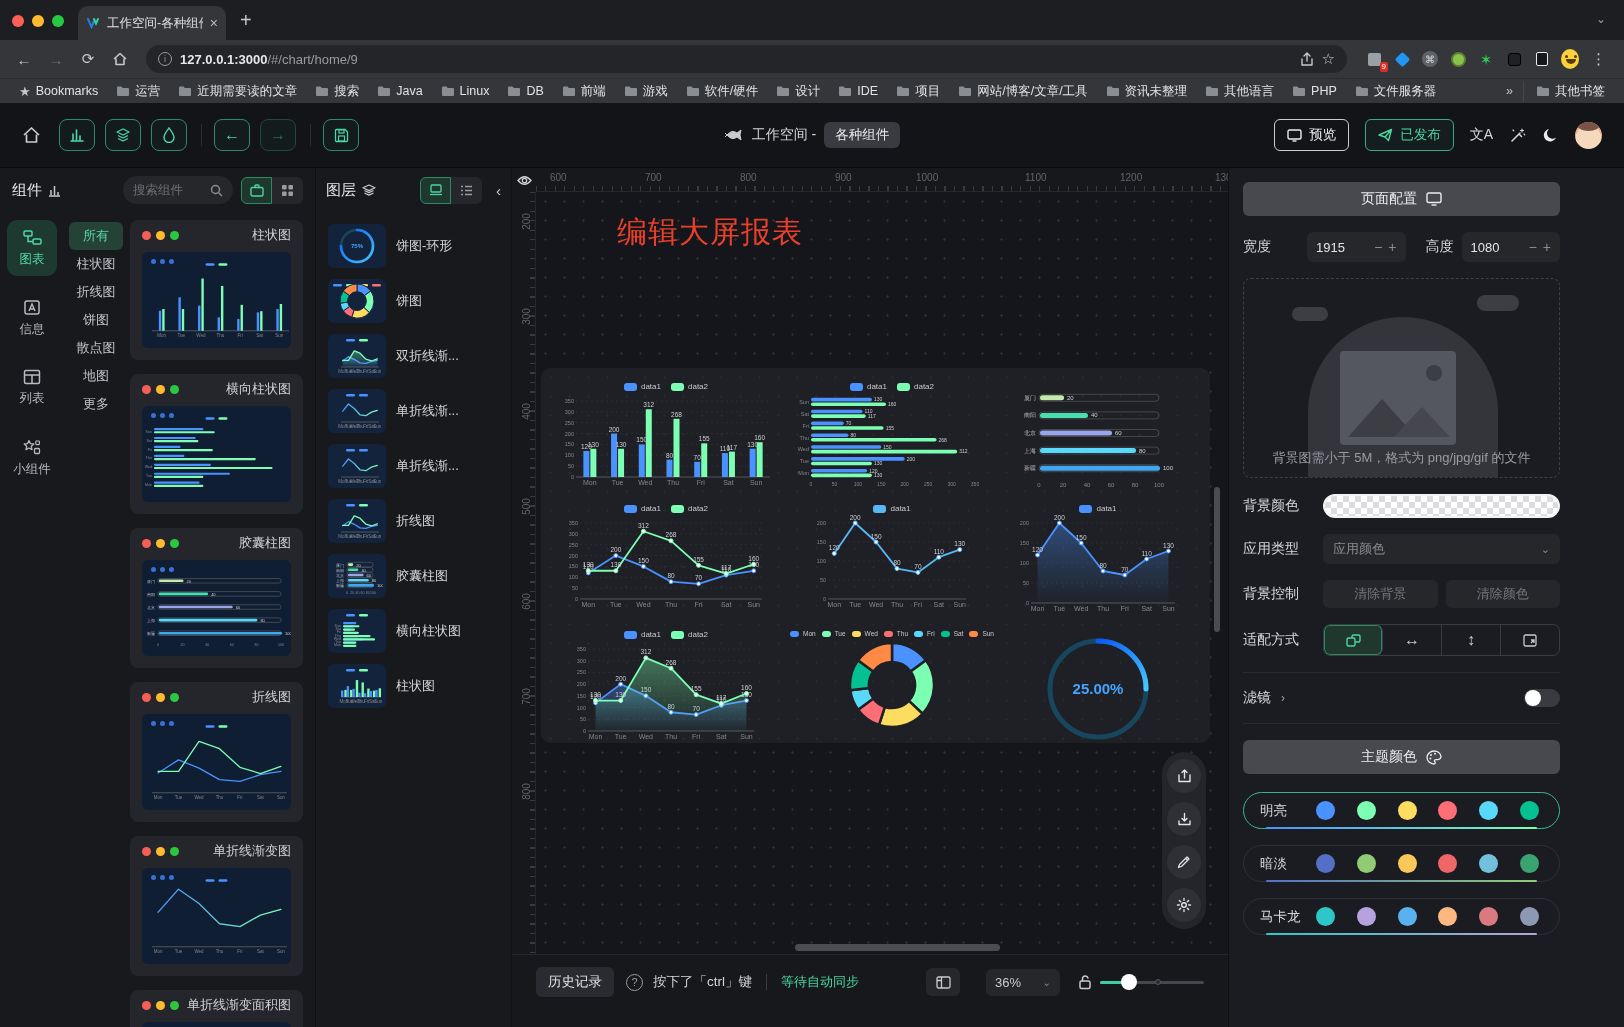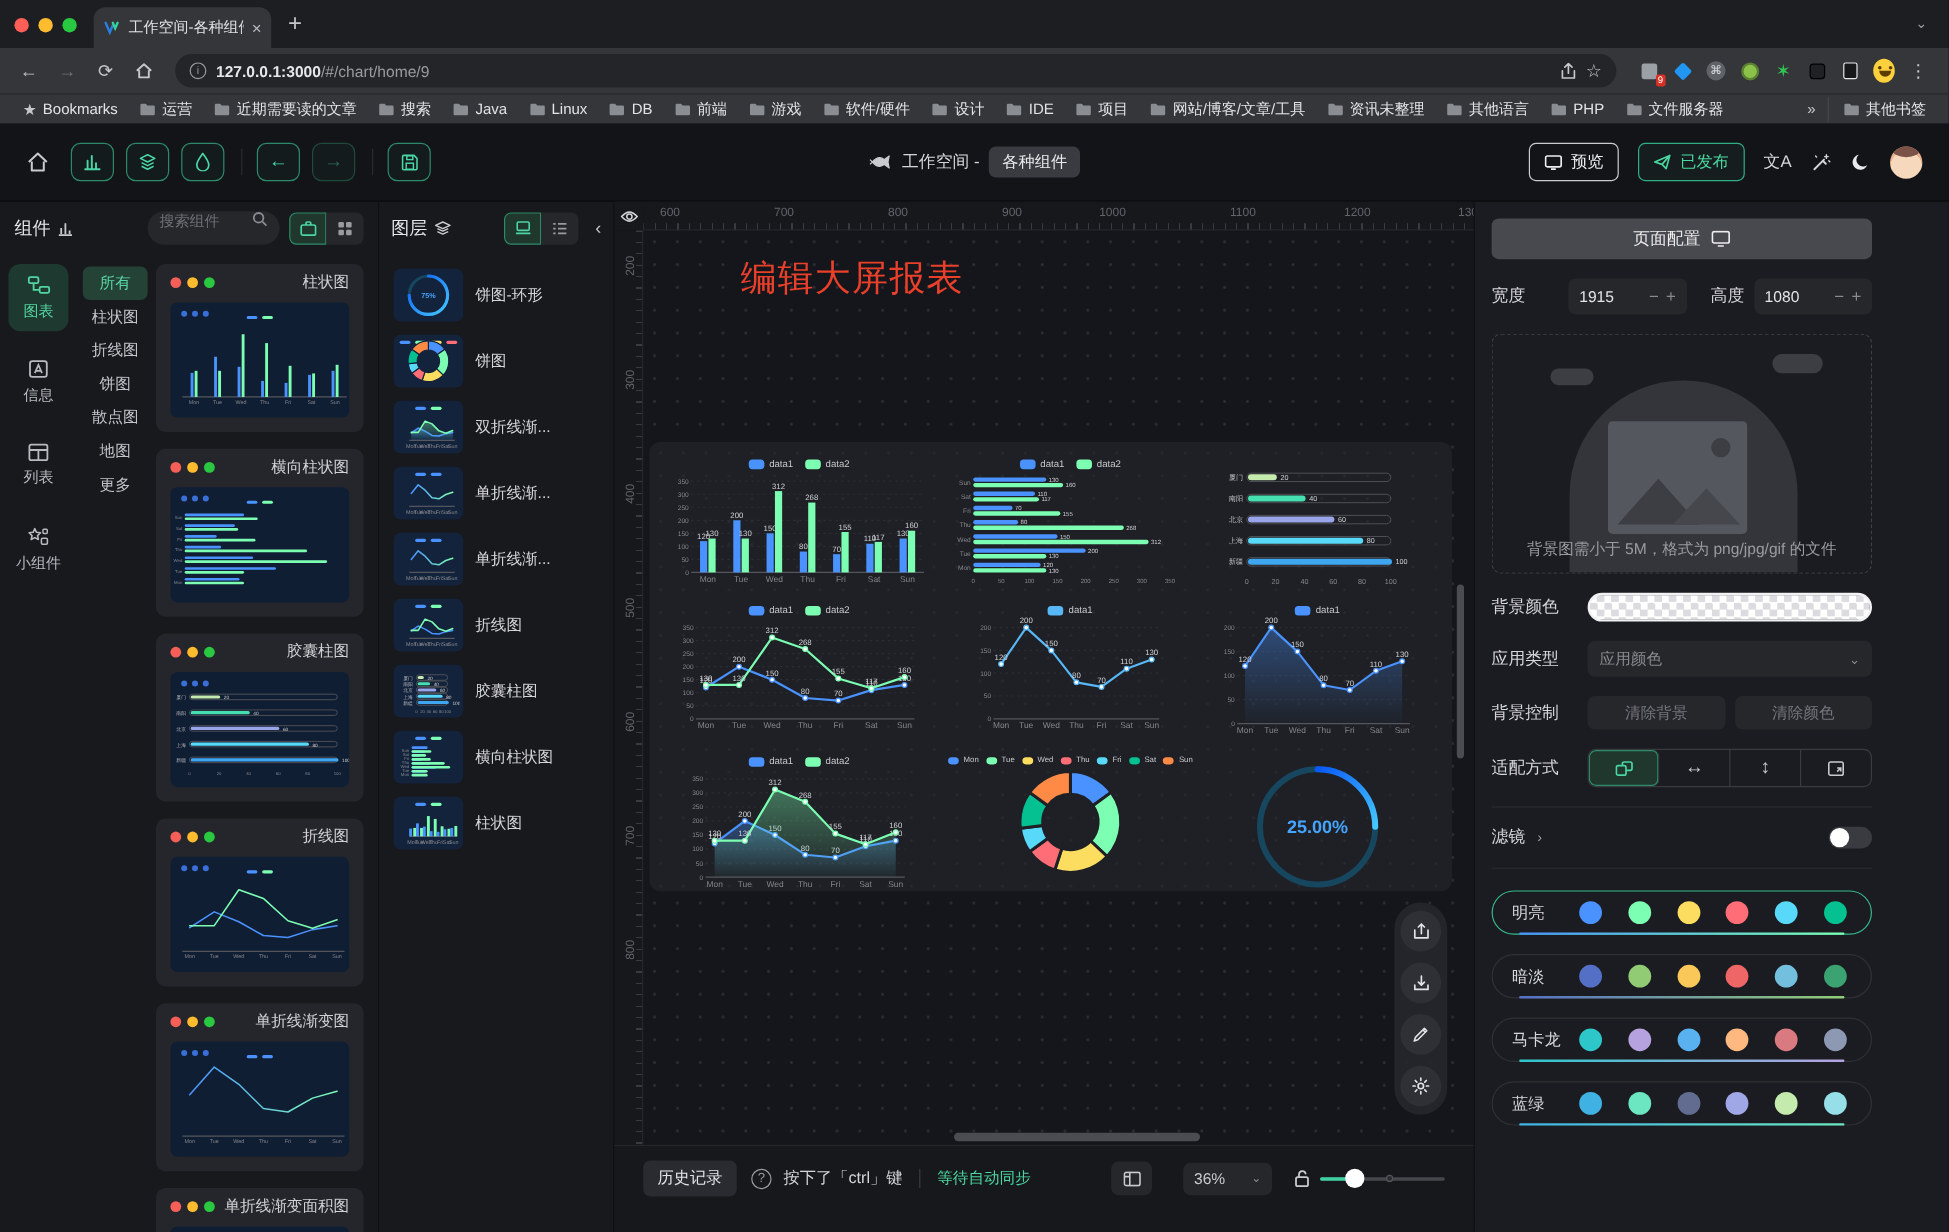--- a/index.html
+++ b/index.html
@@ -47,21 +47,21 @@
   .hico { color:#d5d6da; font-size:15px; display:flex; align-items:center; }
   .avatar { width:27px; height:27px; border-radius:50%; background:radial-gradient(circle at 50% 62%, #f6d9bc 60%, #eab08e 61%); position:relative; overflow:hidden; }
   .avatar:before { content:""; position:absolute; top:-3px; left:2px; right:2px; height:12px; border-radius:50%; background:#7a5247; }
 
   
   .main { display:flex; height:859px; }
 
   .comp-panel { width:316px; background:#18191d; border-right:1px solid #0e0f12; display:flex; flex-direction:column; }
   .panel-head { height:44px; display:flex; align-items:center; padding:0 12px; gap:8px; flex:none; }
   .panel-title { color:#e6e7ea; font-size:15px; display:flex; gap:6px; align-items:center; }
-  .search { margin-left:auto; width:110px; height:28px; background:#26272b; border-radius:15px; display:flex; align-items:flex-start; padding:0 10px; gap:6px; }
+  .search { margin-left:auto; width:110px; height:28px; background:#26272b; border-radius:15px; display:flex; align-items:center; padding:0 10px; gap:6px; }
   .search span.ph { color:#6f7076; font-size:12.5px; flex:1; }
   .tgl-group { display:flex; }
   .tgl { width:31px; height:27px; display:flex; align-items:center; justify-content:center; background:#26272b; color:#9a9b9f; }
   .tgl.sel { background:#20372e; color:#4ad6a5; border:1px solid #2d8a68; border-radius:6px 0 0 6px; }
   .tgl:last-child { border-radius:0 6px 6px 0; }
   .comp-body { flex:1; display:flex; overflow:hidden; }
   .vnav { width:64px; padding-top:8px; display:flex; flex-direction:column; align-items:center; gap:14px; }
   .vtab { width:50px; height:56px; border-radius:10px; display:flex; flex-direction:column; align-items:center; justify-content:center; gap:5px; color:#b9bac0; font-size:12.5px; }
   .vtab.sel { background:#1e3a30; color:#52d6a3; }
   .cats { width:64px; padding-top:10px; display:flex; flex-direction:column; align-items:center; }
@@ -1599,20 +1599,29 @@
     </div>
     <div class="divid"></div>
     <div class="filter-row">
       <span class="fl">滤镜</span>
       <span class="fchev">›</span>
       <span class="toggle">
           <span class="tk"></span>
         </span>
     </div>
     <div class="divid"></div>
+    <div class="graybar">
+      <span>主题颜色</span>
+      <svg width="16" height="15" viewBox="0 0 16 15">
+          <path d="M8 1 A7 6.5 0 1 0 8 14 C9.5 14 9.5 12.3 8.8 11.6 C8 10.8 8.6 9.6 10 9.6 H12 A3.4 3.4 0 0 0 15 6.5 C14.6 3.2 11.6 1 8 1 Z" fill="none" stroke="#ececee" stroke-width="1.3"></path>
+          <circle cx="5" cy="5" r="1" fill="#ececee"></circle>
+          <circle cx="9" cy="3.8" r="1" fill="#ececee"></circle>
+          <circle cx="4.4" cy="8.6" r="1" fill="#ececee"></circle>
+        </svg>
+    </div>
     <div class="themes" id="themes">
         <div class="trow sel">
           <span class="tname">明亮</span>
           <span class="tdots">
             <span class="tdot" style="background: rgb(73, 146, 255);"></span>
             <span class="tdot" style="background: rgb(124, 255, 178);"></span>
             <span class="tdot" style="background: rgb(253, 221, 96);"></span>
             <span class="tdot" style="background: rgb(255, 110, 118);"></span>
             <span class="tdot" style="background: rgb(88, 217, 249);"></span>
             <span class="tdot" style="background: rgb(5, 192, 145);"></span>
@@ -1636,27 +1645,15 @@
           <span class="tdots">
             <span class="tdot" style="background: rgb(46, 199, 201);"></span>
             <span class="tdot" style="background: rgb(182, 162, 222);"></span>
             <span class="tdot" style="background: rgb(90, 177, 239);"></span>
             <span class="tdot" style="background: rgb(255, 185, 128);"></span>
             <span class="tdot" style="background: rgb(216, 122, 128);"></span>
             <span class="tdot" style="background: rgb(141, 152, 179);"></span>
           </span>
           <span class="tbar" style="background: linear-gradient(90deg, rgb(46, 199, 201), rgb(182, 162, 222));"></span>
         </div>
-        <div class="trow">
-          <span class="tname">蓝绿</span>
-          <span class="tdots">
-            <span class="tdot" style="background: rgb(63, 177, 227);"></span>
-            <span class="tdot" style="background: rgb(107, 230, 193);"></span>
-            <span class="tdot" style="background: rgb(98, 108, 145);"></span>
-            <span class="tdot" style="background: rgb(160, 167, 230);"></span>
-            <span class="tdot" style="background: rgb(196, 235, 173);"></span>
-            <span class="tdot" style="background: rgb(150, 222, 232);"></span>
-          </span>
-          <span class="tbar" style="background: linear-gradient(90deg, rgb(63, 177, 227), rgb(107, 230, 193));"></span>
-        </div>
       </div>
   </div>
 </div>
 
 </body></html>

